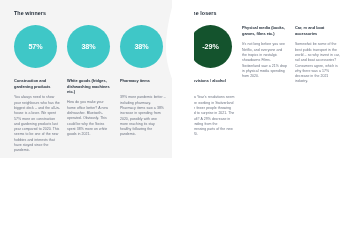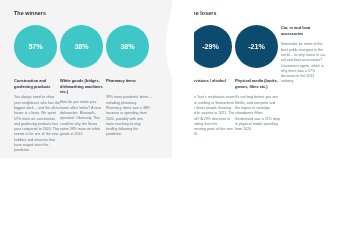--- a/index.html
+++ b/index.html
@@ -68,40 +68,41 @@
     font-weight: bold;
     color: #1f2a37;
     letter-spacing: 0.1px;
     margin: 0 0 9px 0;
     line-height: 1;
   }
 
   
   .cols {
     display: flex;
+    gap: 7px;
     width: 151px;
   }
 
   .col {
     width: 46px;
     flex: 0 0 46px;
   }
 
   .bubble {
     width: 43px;
     height: 43px;
     border-radius: 50%;
     display: flex;
     align-items: center;
     justify-content: center;
     margin: 0 0 10px 0;
   }
 
   .bubble-teal { background: #3fc7c7; }
-  .bubble-blue { background: #0c4a6e; }
+  .bubble-blue { background: #14532d; }
 
   .bubble-value {
     color: #ffffff;
     font-size: 7.2px;
     font-weight: bold;
     line-height: 1;
     letter-spacing: -0.1px;
   }
 
   .col-heading {
@@ -166,23 +167,20 @@
 
         <div class="col">
           <div class="bubble bubble-blue">
             <span class="bubble-value">-29%</span>
           </div>
           <div class="col-heading">Provisions / alcohol</div>
           <p class="col-body">New Year's resolutions seem to be working in Switzerland with fewer people throwing gold to surprise in 2021. The result? A 29% decrease in spending from the depressing parts of the new 2020.</p>
         </div>
 
         <div class="col">
-          <div class="bubble bubble-blue">
-            <span class="bubble-value">-21%</span>
-          </div>
           <div class="col-heading">Physical media (books, games, films etc.)</div>
           <p class="col-body">It's not long before you see Netflix, and everyone and the tropics in nostalgic showdowns Films. Switzerland saw a 21% drop in physical media spending from 2020.</p>
         </div>
 
         <div class="col">
           <div class="col-heading">Car, rv and boat accessories</div>
           <p class="col-body">Somewhat be some of the best public transport in the world – so why invest in car, rail and boat accessories? Consumers agree, which is why there was a 17% decrease in the 2021 industry.</p>
         </div>
 
       </div>

